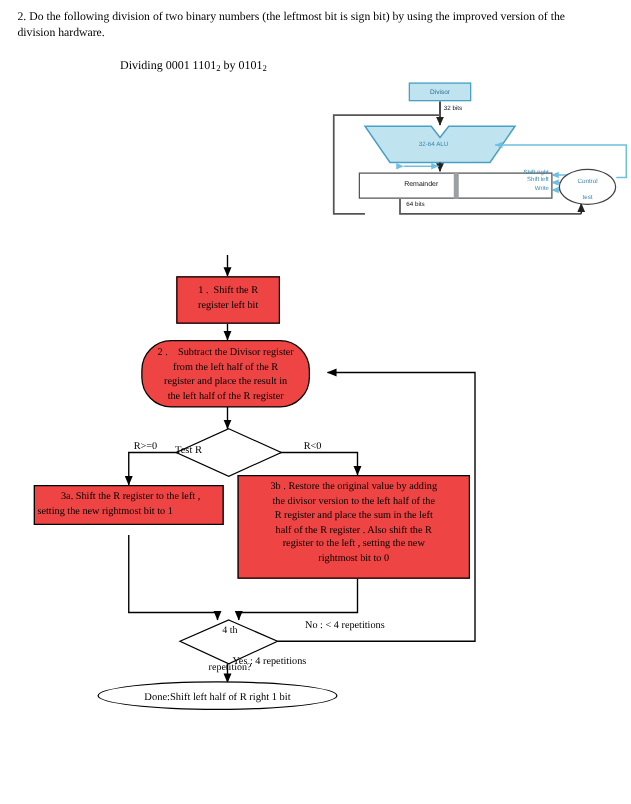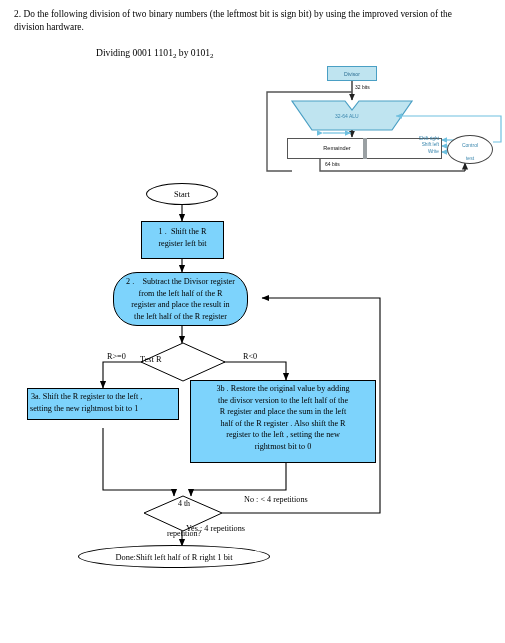--- a/index.html
+++ b/index.html
@@ -32,21 +32,21 @@
       text-align:center;font-size:5.6px;font-family:"Liberation Sans",sans-serif;color:#111;}
   .ctrl-oval{position:absolute;left:182px;top:75px;width:44px;height:27px;
       border:1.3px solid #444;border-radius:50%;background:#fff;}
   .ctrl-oval span{display:block;text-align:center;font-size:5px;line-height:7px;
       padding-top:6px;color:#3a86ad;font-family:"Liberation Sans",sans-serif;}
   .sh-labels{position:absolute;left:118px;top:76px;width:56px;text-align:right;
       font-size:4.8px;line-height:6.4px;color:#3a86ad;font-family:"Liberation Sans",sans-serif;}
 
   
   #flow{position:absolute;left:0;top:180px;width:505px;height:410px;}
-  .fbox{position:absolute;box-sizing:border-box;border:1px solid #000;background:#7dd3fc;
+  .fbox{position:absolute;box-sizing:border-box;border:1px solid #000;background:#ef4444;
         text-align:center;}
   .fbox .t{display:block;font-size:8.2px;line-height:11.6px;}
   .oval{position:absolute;box-sizing:border-box;border:1px solid #000;border-radius:50%;
         background:#fff;text-align:center;}
   .oval .t{display:block;font-size:8.4px;}
   .edge-label{position:absolute;font-size:8.2px;white-space:nowrap;}
   svg#wires{position:absolute;left:0;top:0;width:505px;height:643px;overflow:visible;}
 </style>
 </head>
 <body>
@@ -138,23 +138,20 @@
 
   <polyline points="286,463 286,490 191,490 191,496" fill="none" stroke="#000" stroke-width="1.1" marker-end="url(#fa)"></polyline>
 
   <polyline points="222,513 380,513 380,298 262,298" fill="none" stroke="#000" stroke-width="1.1" marker-end="url(#fa)"></polyline>
 
   <line x1="182" y1="531" x2="182" y2="546" stroke="#000" stroke-width="1.1" marker-end="url(#fa)"></line>
 </svg>
 
 <div id="flow">
 
-  <div class="oval" style="left:146px;top:3px;width:72px;height:22px;">
-    <span class="t" style="line-height:22px;">Start</span>
-  </div>
 
   <div class="fbox" style="left:141px;top:41px;width:83px;height:38px;padding-top:4px;">
     <span class="t"><span>1 .</span>&nbsp;&nbsp;<span>Shift the R</span></span>
     <span class="t">register left bit</span>
   </div>
 
   <div class="fbox" style="left:113px;top:92px;width:135px;height:54px;padding-top:3px;border-radius:24px;">
     <span class="t"><span>2 .</span>&nbsp;&nbsp;&nbsp;&nbsp;<span>Subtract the Divisor register</span></span>
     <span class="t">from the left half of the R</span>
     <span class="t">register and place the result in</span>
@@ -162,21 +159,21 @@
   </div>
 
   <svg style="position:absolute;left:140px;top:163px;width:86px;height:40px;overflow:visible;">
     <polygon points="43,0 85,19 43,38 1,19" fill="#fff" stroke="#000" stroke-width="1"></polygon>
   </svg>
   <div style="position:absolute;left:140px;top:175px;width:86px;text-align:left;font-size:8.4px;">Test R</div>
   <div class="edge-label" style="left:107px;top:172px;">R&gt;=0</div>
   <div class="edge-label" style="left:243px;top:172px;">R&lt;0</div>
 
   <div class="fbox" style="left:27px;top:208px;width:152px;height:32px;padding-top:2px;text-align:left;">
-    <span class="t" style="padding-left:3px;">3a. Shift the R register to the left ,</span>
+    <span class="t" style="padding-left:3px;text-align:center;">3a. Shift the R register to the left ,</span>
     <span class="t" style="padding-left:2px;">setting the new rightmost bit to 1</span>
   </div>
 
   <div class="fbox" style="left:190px;top:200px;width:186px;height:83px;padding-top:2px;font-family:Liberation Serif, serif;">
     <span class="t">3b . Restore the original value by adding</span>
     <span class="t">the divisor version to the left half of the</span>
     <span class="t">R register and place the sum in the left</span>
     <span class="t">half of the R register  . Also shift the R</span>
     <span class="t">register to the left ,   setting the new</span>
     <span class="t">rightmost bit to 0</span>

